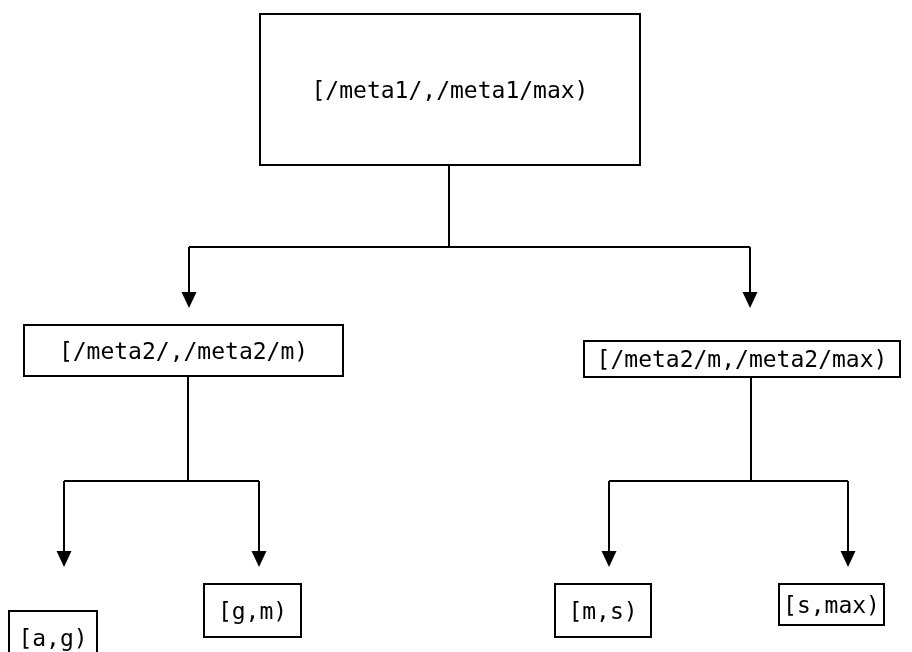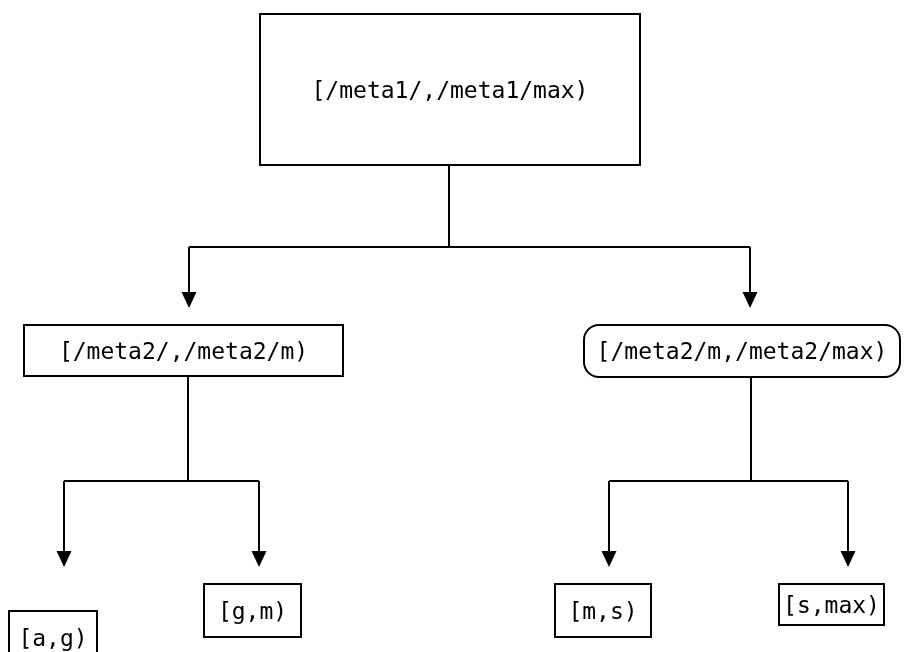--- a/index.html
+++ b/index.html
@@ -28,21 +28,21 @@
     display: flex;
     align-items: center;
     justify-content: center;
     font-size: 23px;
     color: #000000;
     white-space: pre;
     letter-spacing: 0;
   }
   .node-root      { left: 259px; top: 13px;  width: 382px; height: 153px; }
   .node-left      { left: 23px;  top: 324px; width: 321px; height: 53px; text-align: center; }
-  .node-right     { left: 583px; top: 324px; width: 318px; height: 54px; border-radius: 16px; }
+  .node-right     { left: 583px; top: 340px; width: 318px; height: 38px; }
   .node-leaf-ag   { left: 8px;   top: 610px; width: 90px;  height: 55px; }
   .node-leaf-gm   { left: 203px; top: 583px; width: 99px;  height: 55px; }
   .node-leaf-ms   { left: 554px; top: 583px; width: 98px;  height: 55px; }
   .node-leaf-smax { left: 778px; top: 583px; width: 107px; height: 43px; }
   .edge {
     stroke: #000000;
     stroke-width: 2;
     fill: none;
   }
   .arrowhead {

